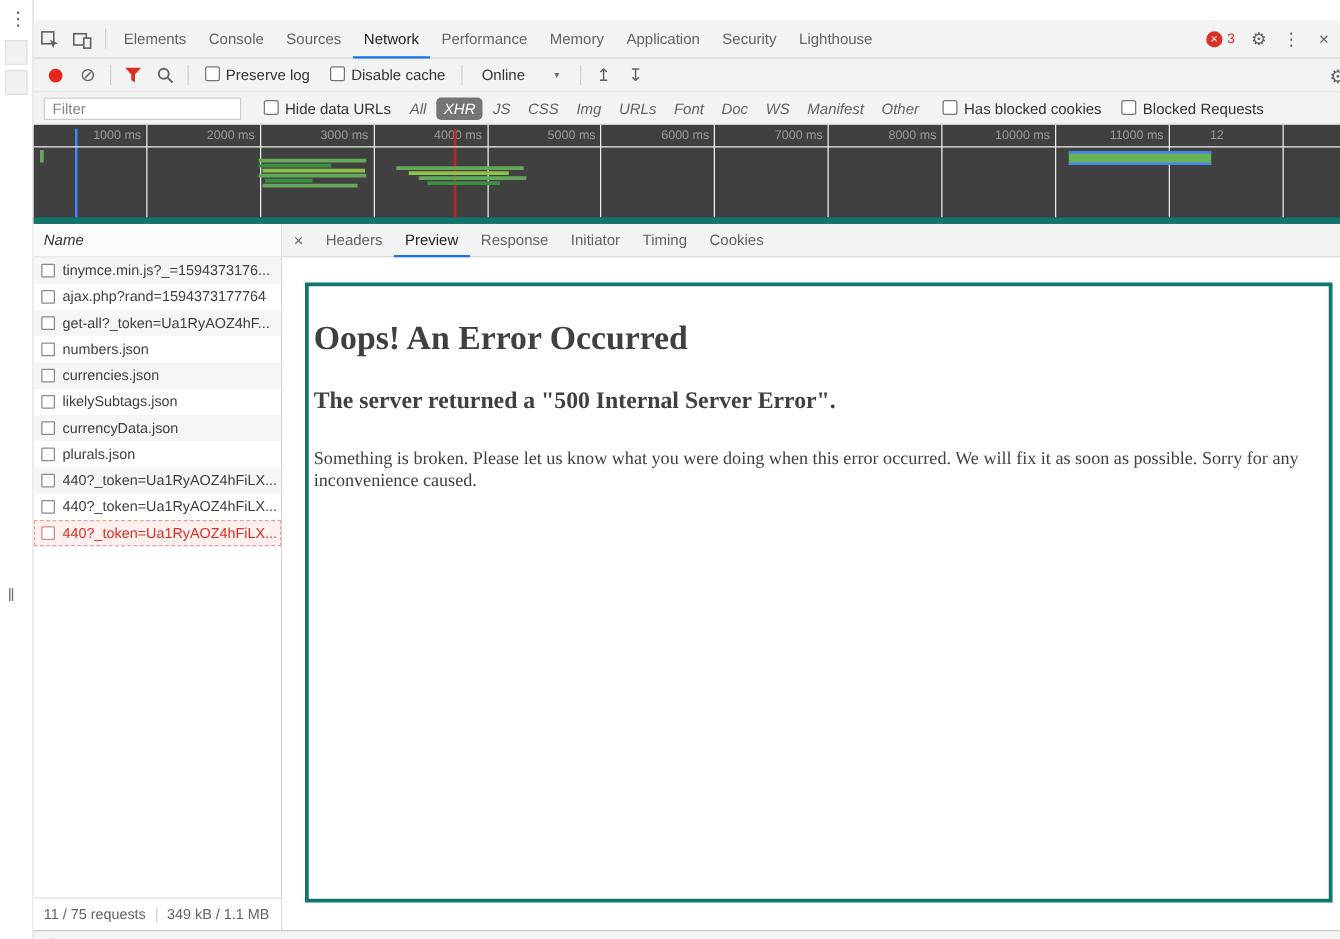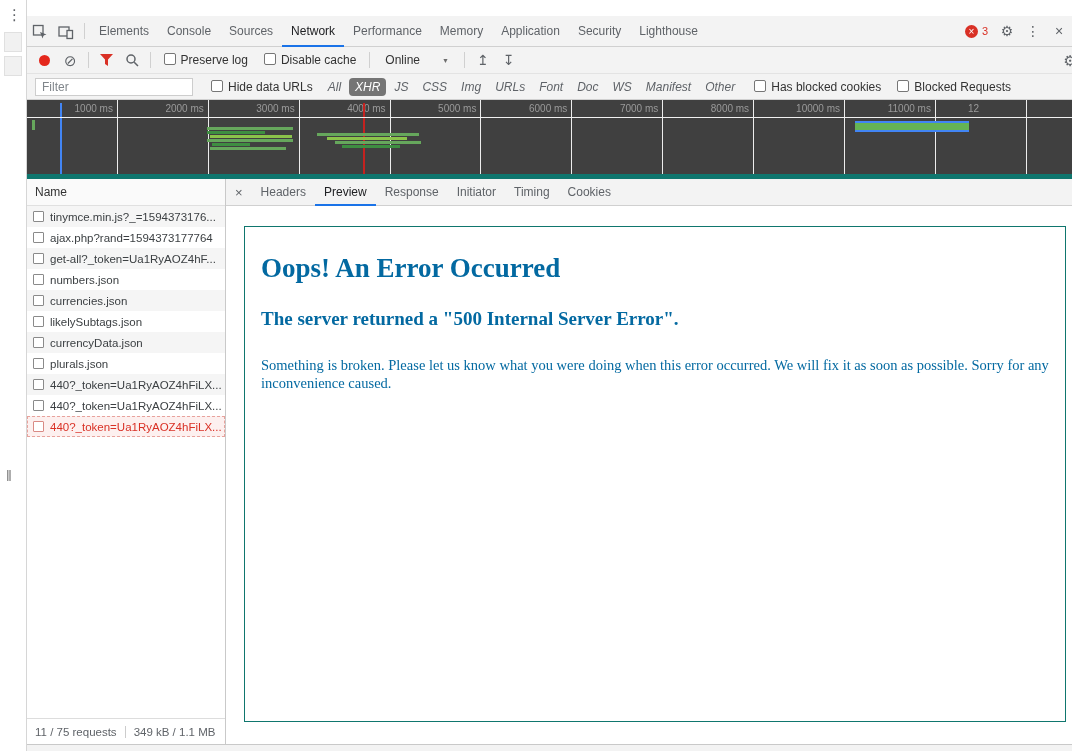--- a/index.html
+++ b/index.html
@@ -50,39 +50,39 @@
   
   .timeline { position:relative; height:79px; border-bottom:5px solid #0f766e; background:#404040; overflow:hidden; display:flex; flex:0 0 auto; }
   .timeline::after { content:""; position:absolute; top:17px; left:0; right:0; border-top:1px solid #f0f0f0; }
   .tcol { flex:0 0 90.9px; border-right:1px solid #ededed; font-size:10px; color:#9a9a9a; text-align:right; padding:3px 4px 0 0; height:100%; }
   .tcol.last { text-align:left; padding-left:32px; }
   .wf { position:absolute; }
 
   
   .main { flex:1; display:flex; min-height:0; }
   .requests-panel { width:199px; border-right:1px solid #c9c9c9; display:flex; flex-direction:column; background:#fff; flex:0 0 auto; }
-  .req-header { height:27px; line-height:26px; padding-left:8px; border-bottom:1px solid #e0e0e0; color:#333; background:#fafafa; flex:0 0 auto; }
+  .req-header { height:27px; line-height:26px; padding-left:8px; border-bottom:1px solid #e0e0e0; color:#333; background:#fafafa; flex:0 0 auto;font-style:italic; }
   .req-list { flex:1; overflow:hidden; }
   .req-row { height:21px; display:flex; align-items:center; padding-left:6px; gap:6px; font-size:11.5px; color:#3c4043; white-space:nowrap; overflow:hidden; }
   .req-row:nth-child(odd) { background:#f5f5f5; }
   .req-row.err { background:#fdf0ef !important; color:#d93025; outline:1px dashed #e8a29c; outline-offset:-1px; }
   .cb { width:11px; height:11px; border:1px solid #8a8a8a; border-radius:1px; background:#fff; flex:0 0 auto; }
   .req-row.err .cb { border-color:#d98a84; }
   .req-name { overflow:hidden; }
   .req-summary { height:26px; border-top:1px solid #ddd; display:flex; align-items:center; font-size:11.5px; color:#5f6368; padding-left:8px; gap:8px; overflow:hidden; white-space:nowrap; background:#fff; flex:0 0 auto; }
   .sum2 { border-left:1px solid #ccc; padding-left:8px; }
 
   .detail-panel { flex:1; display:flex; flex-direction:column; background:#fff; min-width:0; }
   .detail-tabs { height:27px; background:#f3f3f3; border-bottom:1px solid #d0d0d0; display:flex; align-items:center; flex:0 0 auto; }
   .dclose { padding:0 9px; color:#5f6368; font-size:13px; }
   .dtab { padding:0 9px; height:27px; line-height:26px; color:#5f6368; }
   .dtab.selected { color:#202124; box-shadow:inset 0 -2px 0 #1a73e8; }
 
   .preview-area { flex:1; position:relative; background:#fff; min-height:0; }
-  .preview-box { position:absolute; left:18px; right:6px; top:20px; bottom:22px; border:1px solid #0f766e; background:#fff; padding:18px 16px; overflow:hidden; font-family:"Liberation Serif","DejaVu Serif",serif; color:#0369a1; }
+  .preview-box { position:absolute; left:18px; right:6px; top:20px; bottom:22px; border:3px solid #0f766e; background:#fff; padding:18px 4px; overflow:hidden; font-family:"Liberation Serif","DejaVu Serif",serif; color:#404040; }
   .pv-title { font-size:27px; font-weight:bold; margin-top:8px; }
   .pv-sub { font-size:19px; font-weight:bold; margin-top:24px; }
   .pv-body { font-size:14.5px; margin-top:26px; line-height:1.25; }
 
   
   .drawer { height:23px; border-top:1px solid #c9c9c9; background:#f3f3f3; display:flex; align-items:center; flex:0 0 auto; }
   .dr-dots { padding:0 9px; color:#5f6368; font-size:13px; }
   .dr-tab { display:flex; align-items:center; gap:6px; padding:0 10px; height:23px; line-height:22px; color:#333; }
   .dr-x { color:#5f6368; font-size:12px; }
   .dr-close { padding:0 9px; color:#5f6368; font-size:13px; }

